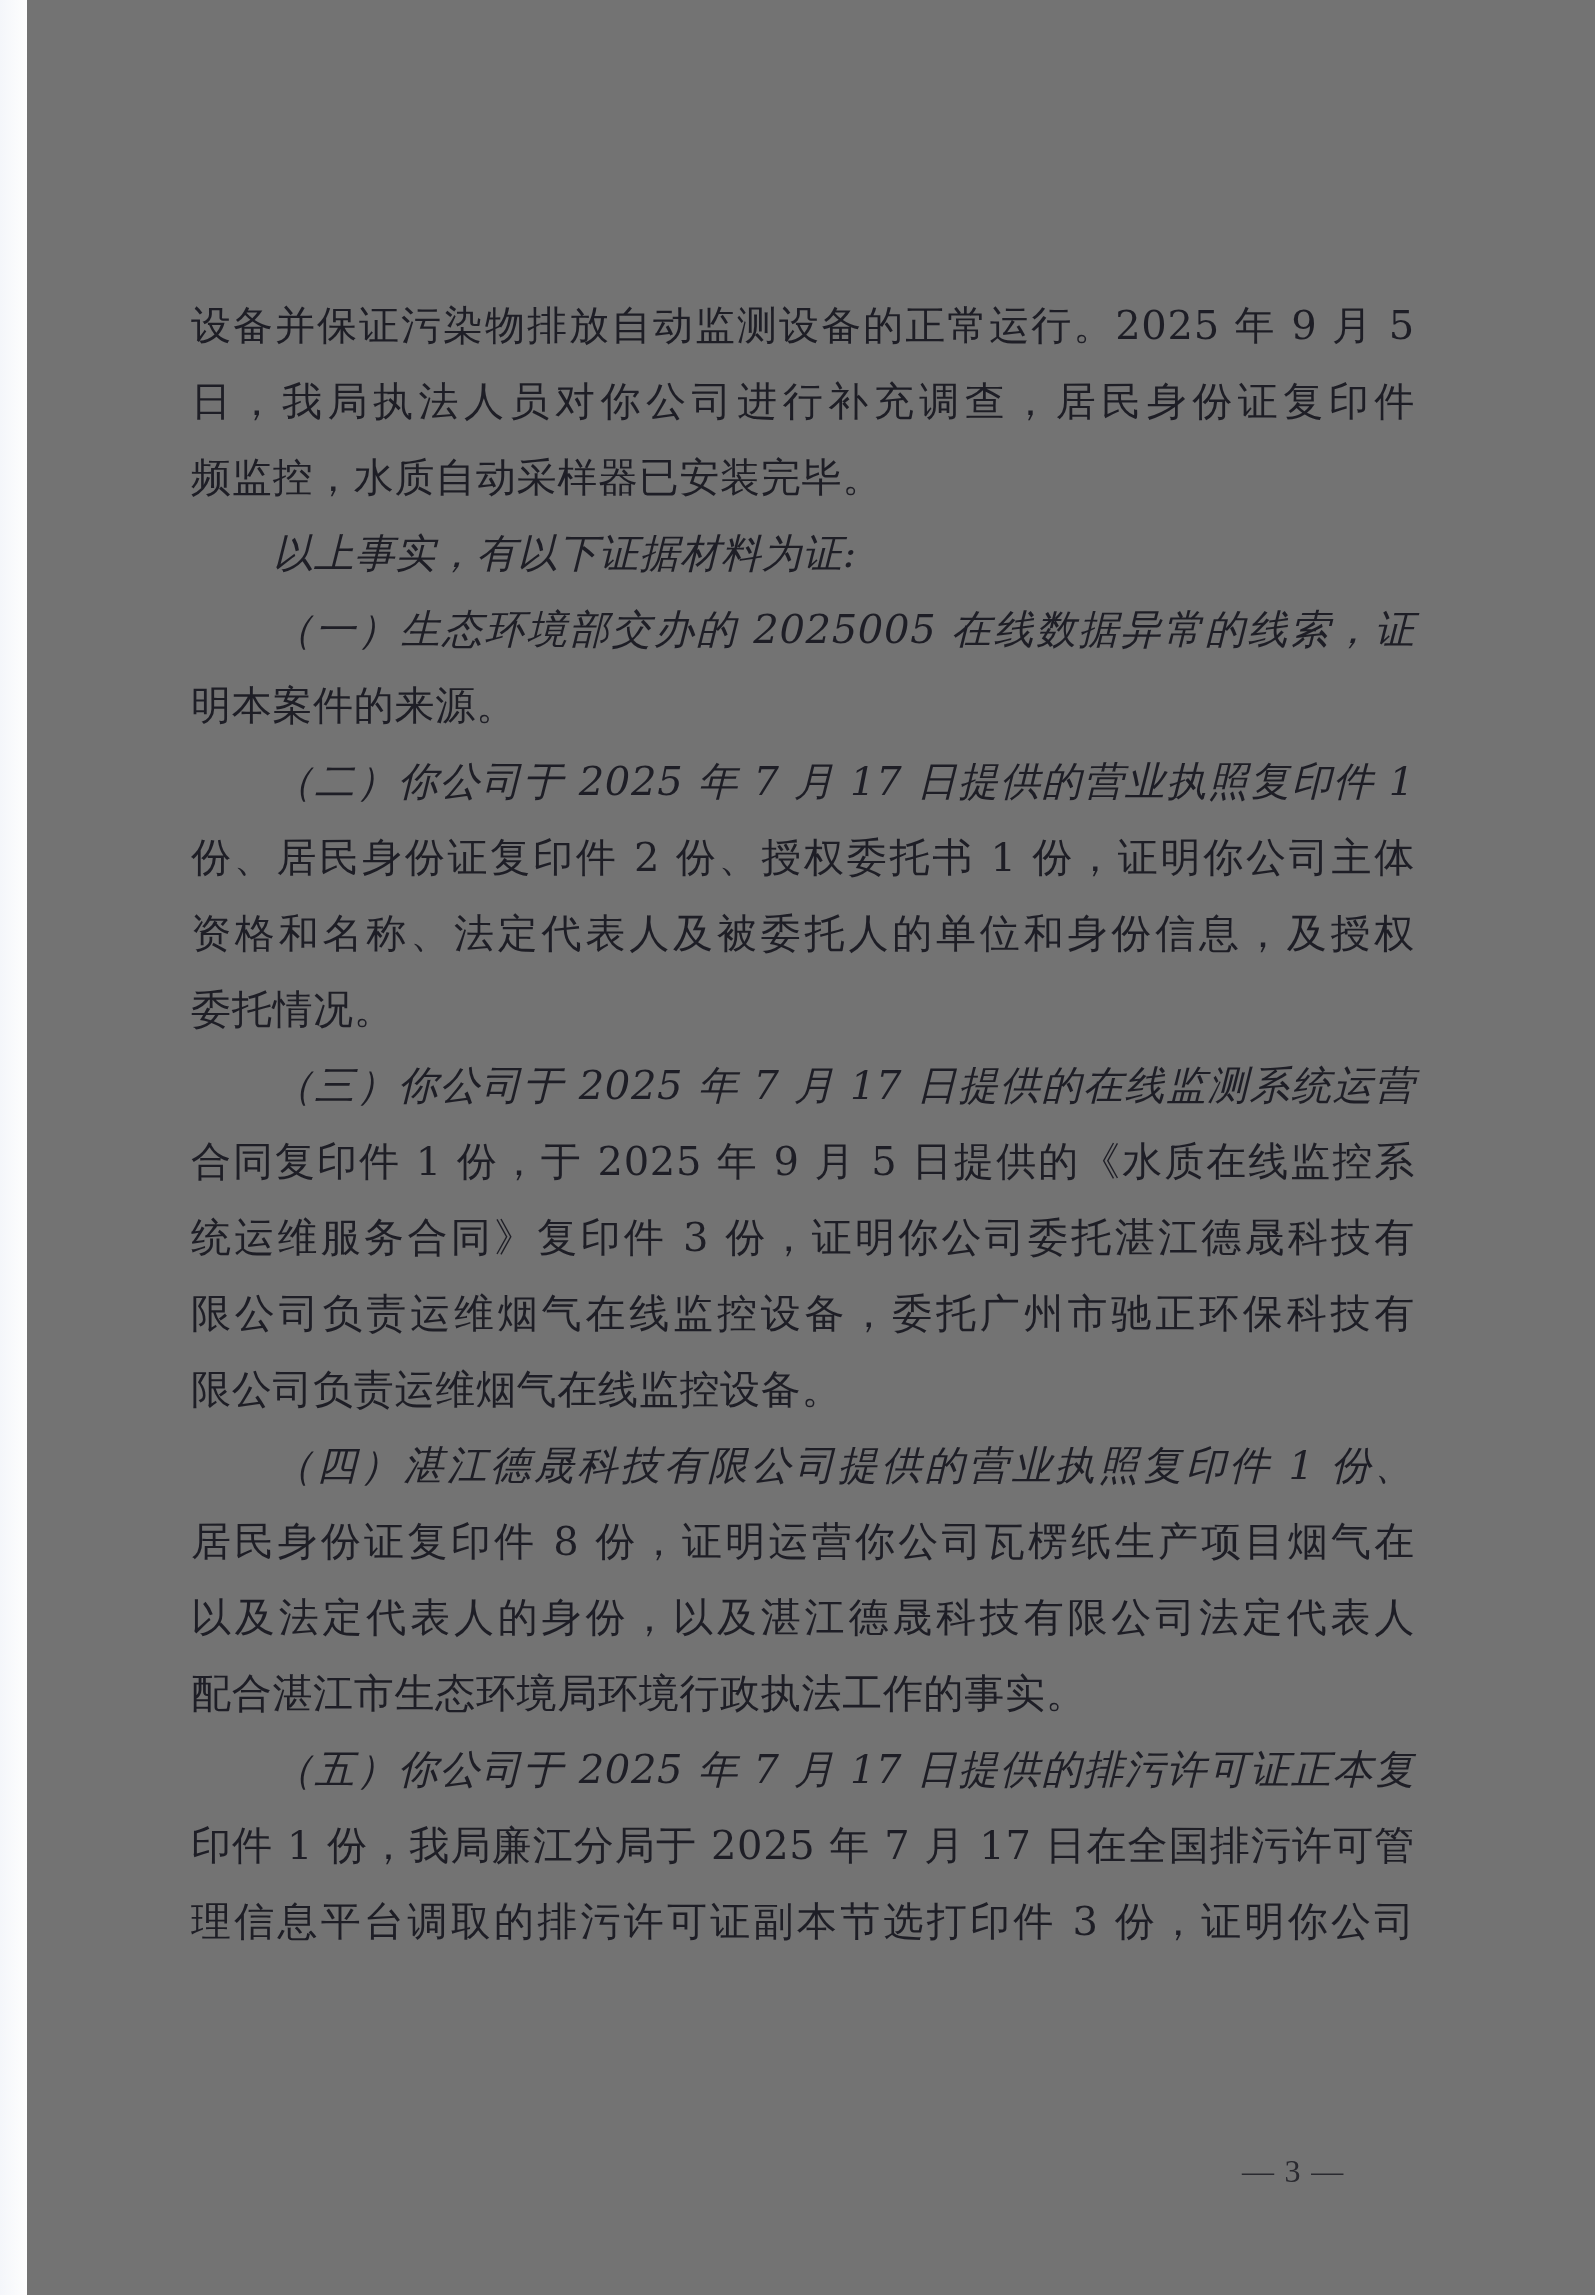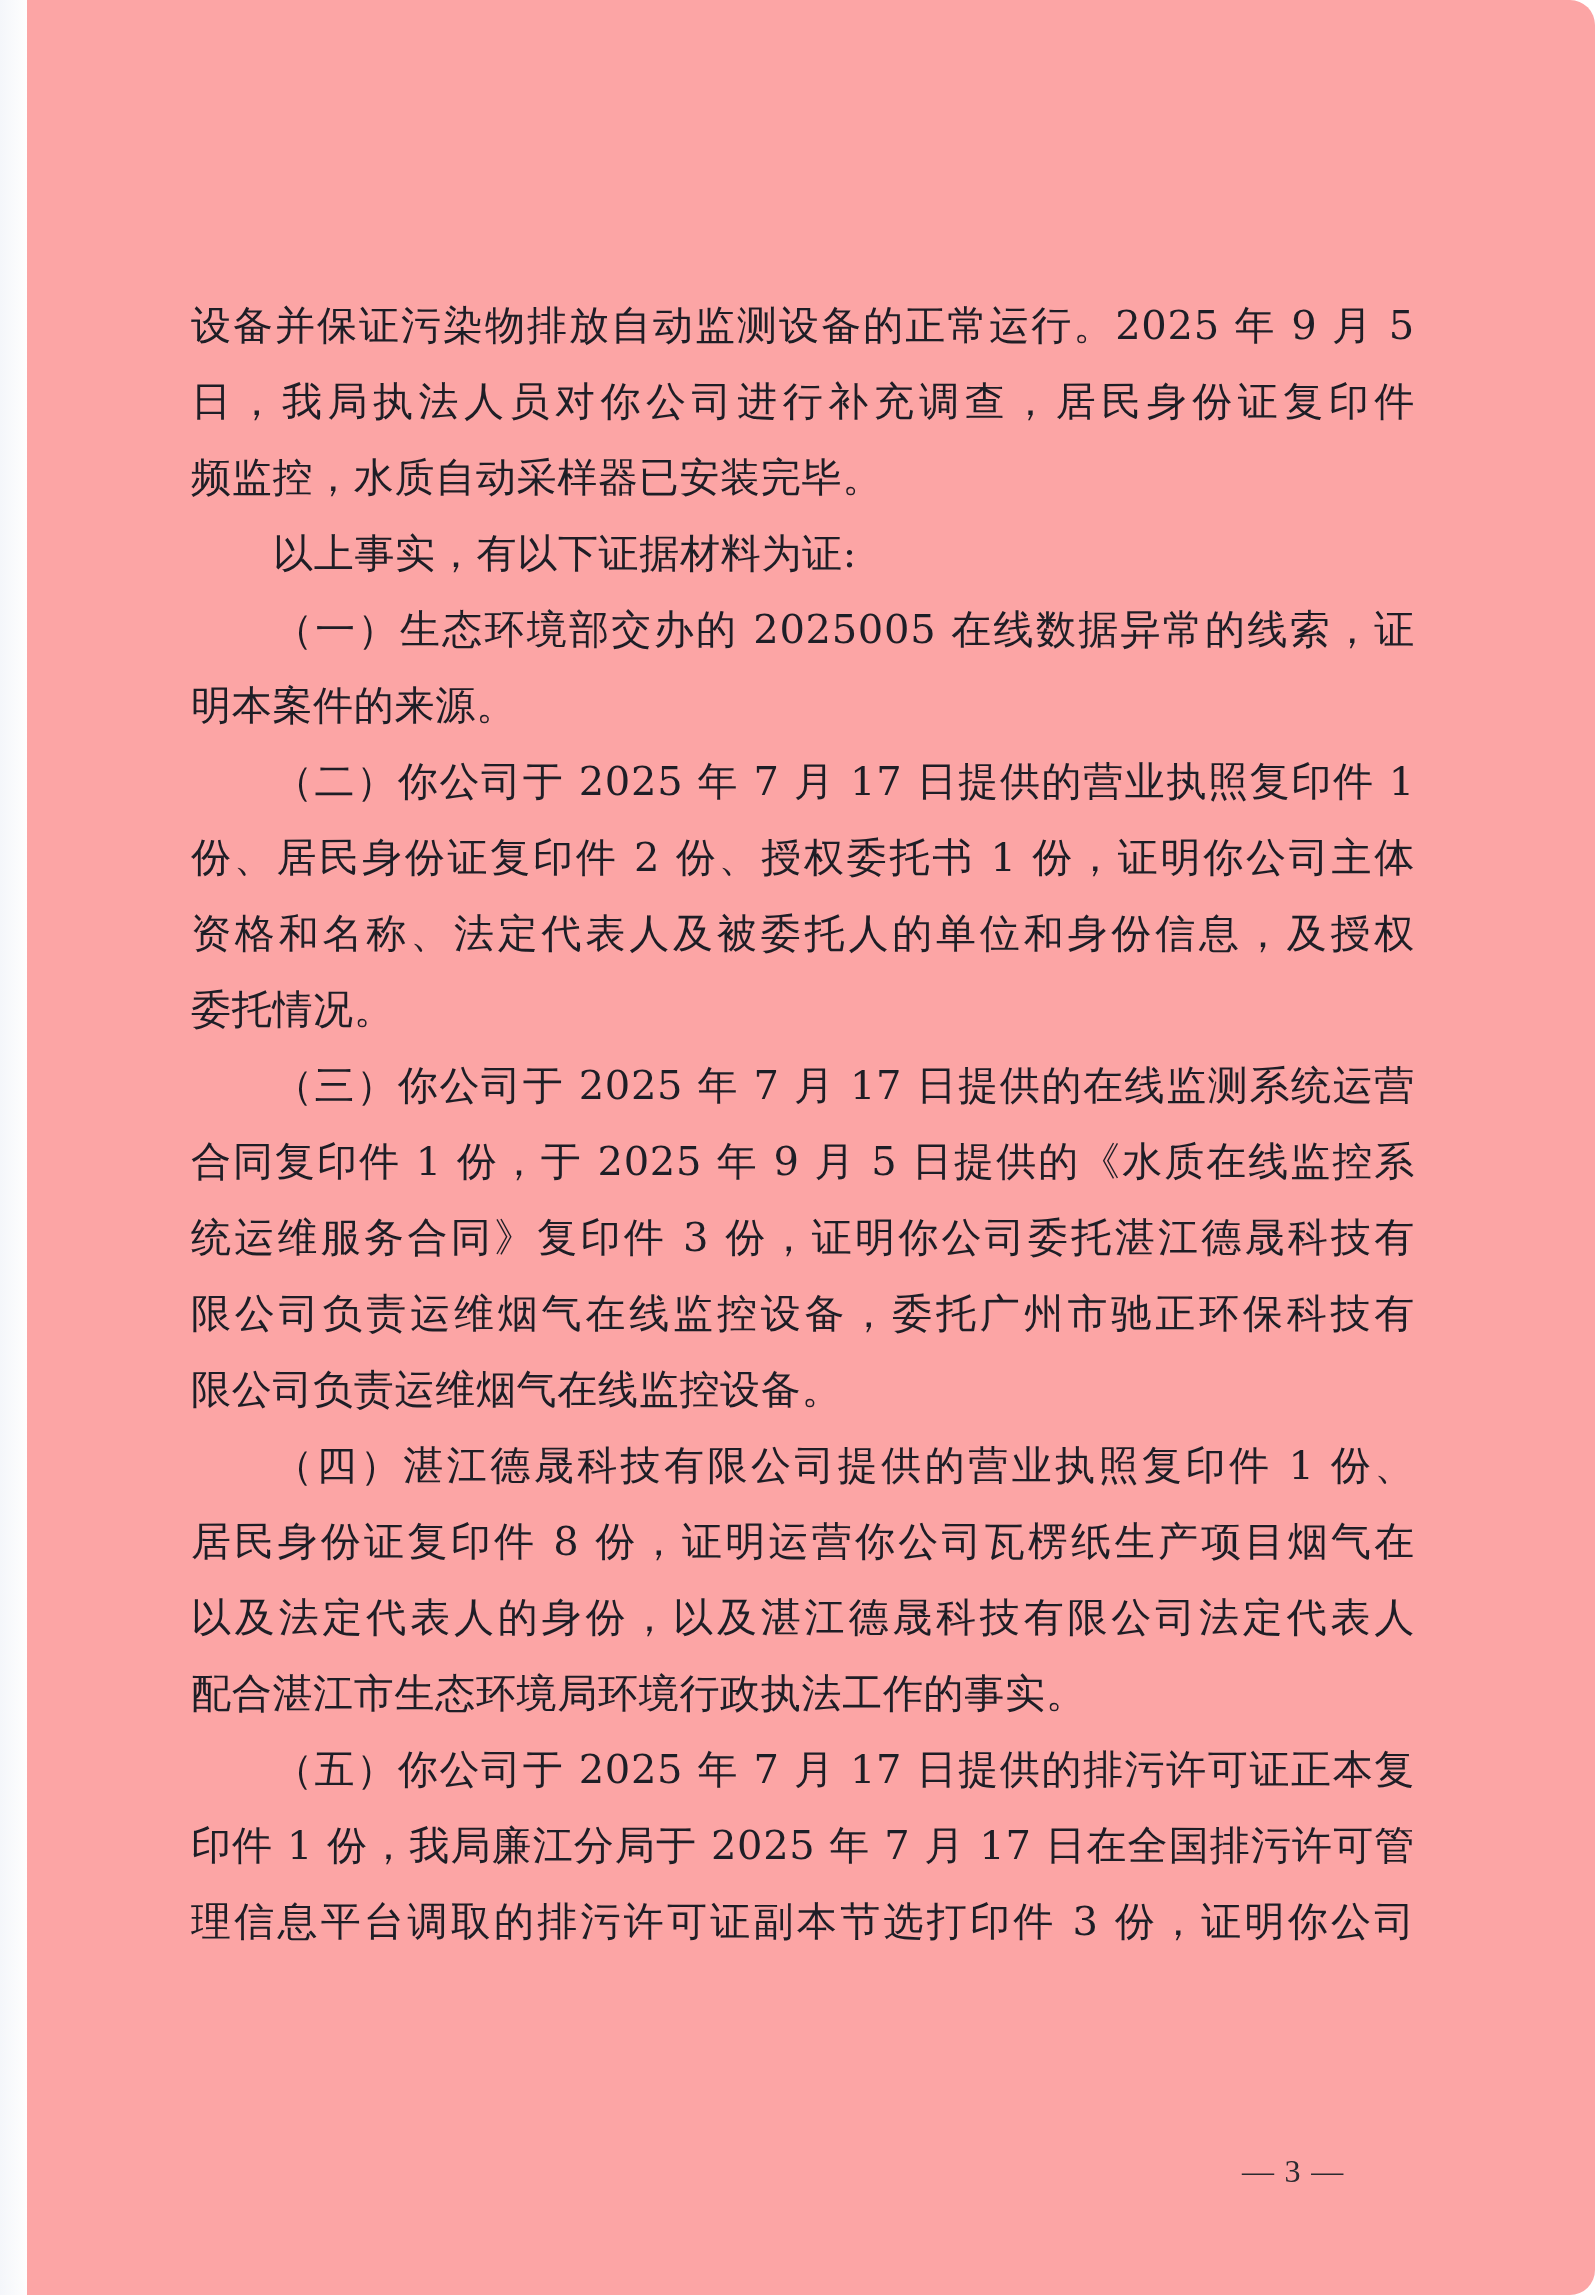--- a/index.html
+++ b/index.html
@@ -13,22 +13,21 @@
     position: relative;
     overflow: hidden;
     font-family: "DejaVu Serif", "Liberation Serif", serif;
     color: #1e1e26;
   }
   .page {
     position: absolute;
     left: 0; top: 0;
     width: 1595px;
     height: 2295px;
-    background: #fca5a5;
-    border-radius: 25px;
+    background: #737373;
   }
   
   .scan-edge {
     position: absolute;
     left: 0; top: 0;
     width: 26.6px;
     height: 2295px;
     background: linear-gradient(to right, #f4f6fa, #fefefe);
   }
   .body-text {
@@ -46,20 +45,21 @@
     white-space: nowrap;
     text-align: justify;
     text-align-last: justify;
     overflow: visible;
   }
   .line.last {
     text-align-last: left;
   }
   .line.indent {
     padding-left: 82px;
+    font-style: italic;
   }
   .page-number {
     position: absolute;
     left: 1242px;
     top: 2153px;
     width: 133px;
     font-family: "Liberation Serif", "DejaVu Serif", serif;
     font-size: 32px;
     color: #2a2a30;
     text-align: left;

